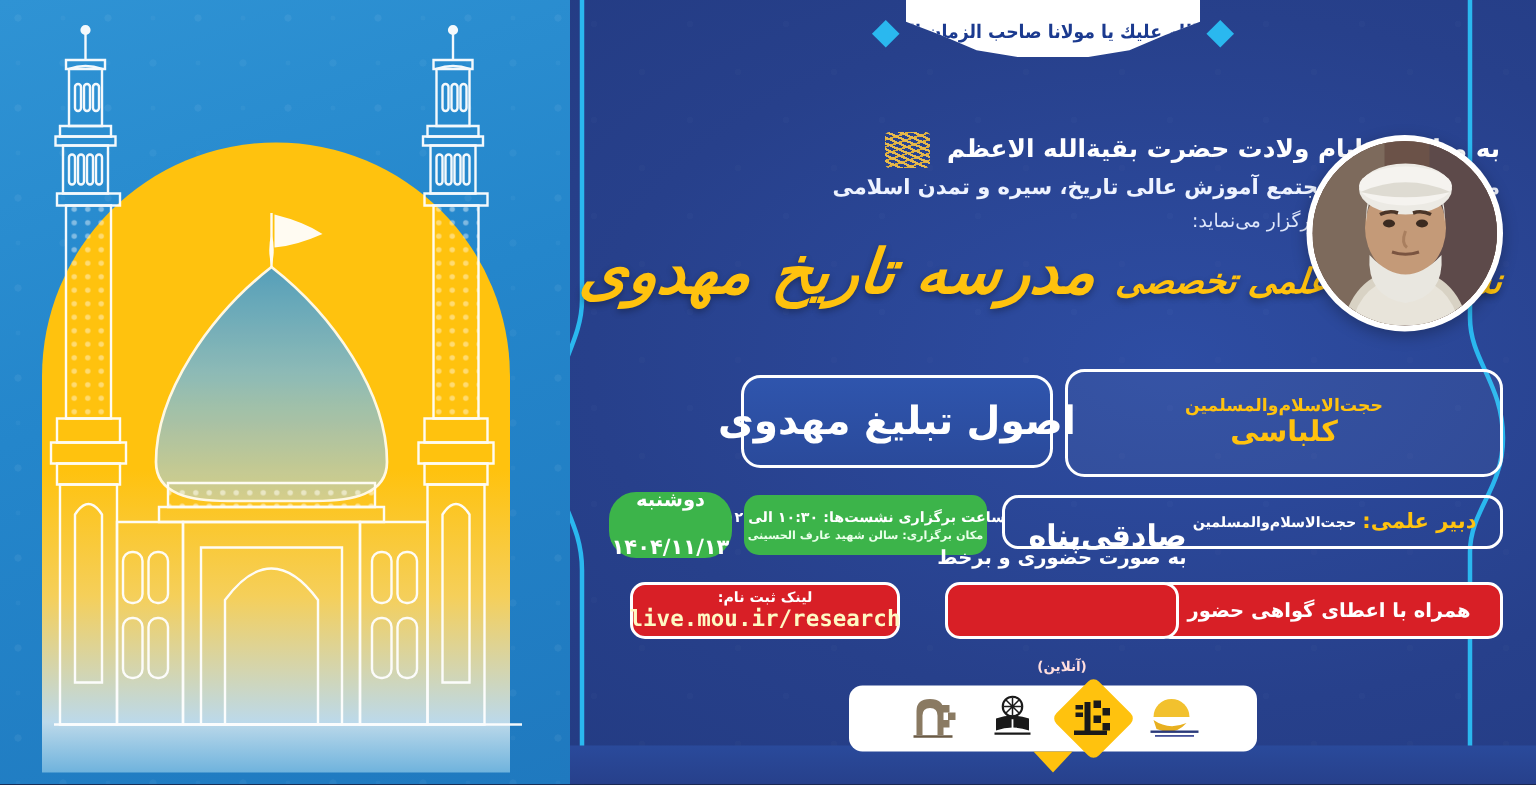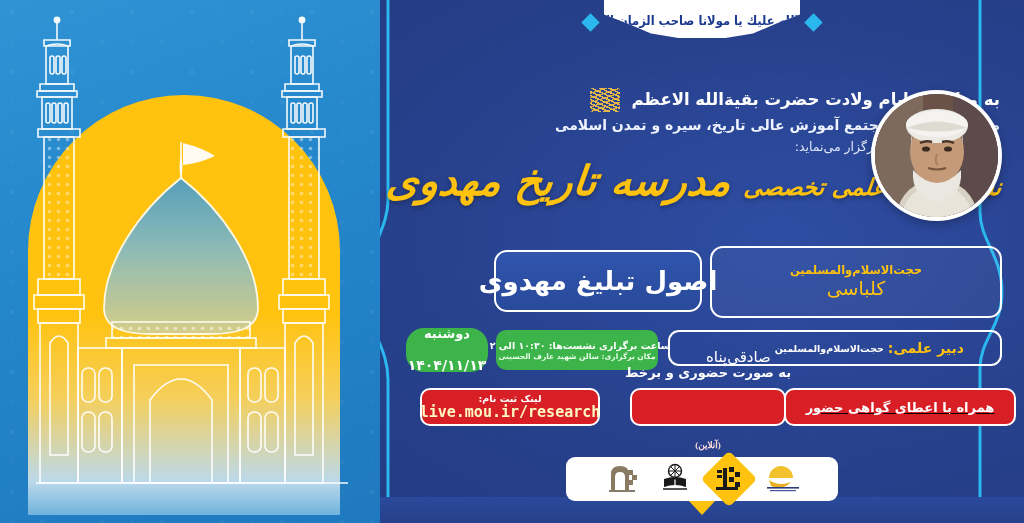--- a/index.html
+++ b/index.html
@@ -127,42 +127,42 @@
 
   
   .speaker-card{
     position:absolute; right:22px; top:246px; width:292px; height:72px;
     border:2px solid #ffffff; border-radius:13px;
     background:rgba(255,255,255,.04);
     display:flex; flex-direction:column; align-items:center; justify-content:center;
     text-align:center; padding:3px 8px;
   }
   .sp-title{ font-size:11.5px; font-weight:700; color:#ffc20e; line-height:1.3; }
-  .sp-name{ font-size:19px; font-weight:400; color:#ffc20e; line-height:1.25; margin-top:-1px;}
+  .sp-name{ font-size:19px; font-weight:700; color:#ffc20e; line-height:1.25; margin-top:-1px;}
   .sp-role{ font-size:11px; font-weight:600; color:#ffffff; line-height:1.35; margin-top:2px;}
 
   
   .session-box{
     position:absolute; right:322px; top:250px; width:208px; height:62px;
     border:2px solid #ffffff; border-radius:13px;
     background:linear-gradient(180deg,#2f55ad 0%,#2a4a9b 100%);
     display:flex; align-items:center; justify-content:center;
   }
   .session-text{ font-size:26px; font-weight:700; color:#ffffff; white-space:nowrap; }
 
   
   .secretary-box{
     position:absolute; right:22px; top:330px; width:334px; height:36px;
     border:2px solid #ffffff; border-radius:11px;
     display:flex; align-items:center; justify-content:center; gap:4px;
     padding:0 10px;
   }
   .sec-label{ font-size:14px; font-weight:700; color:#ffc20e; white-space:nowrap; }
   .sec-prefix{ font-size:9.5px; font-weight:600; color:#ffffff; white-space:nowrap; }
-  .sec-name{ font-size:15px; font-weight:400; color:#ffffff; white-space:nowrap;margin-top:17px; }
+  .sec-name{ font-size:20px; font-weight:700; color:#ffffff; white-space:nowrap;margin-top:17px; }
 
   
   .time-box{
     position:absolute; right:366px; top:330px; width:162px; height:40px;
     background:#3cb44a; border-radius:10px;
     display:flex; flex-direction:column; align-items:center; justify-content:center;
     padding:2px 6px; text-align:center;
   }
   .tb-line1{ font-size:9.5px; font-weight:700; color:#ffffff; white-space:nowrap; }
   .tb-line2{ font-size:7.5px; font-weight:600; color:#e9ffe9; white-space:nowrap; margin-top:1px;}
@@ -174,25 +174,25 @@
   .db-day{ font-size:13px; font-weight:700; color:#ffffff; line-height:1.2; }
   .db-date{ font-size:14px; font-weight:700; color:#ffffff; line-height:1.2;margin-top:16px; }
 
   
   .red-btn{
     position:absolute; top:388px; height:38px;
     background:#d81f26; border:2px solid #ffffff; border-radius:10px;
     display:flex; flex-direction:column; align-items:center; justify-content:center;
     text-align:center; padding:0 8px;
   }
-  .rb-cert{ right:8px; width:232px;text-decoration:underline; }
+  .rb-cert{ right:22px; width:232px; }
   .rb-mode{ right:238px; width:156px;gap:44px; }
   .rb-link{ right:424px; width:180px; }
   .rb-text{ font-size:13px; font-weight:700; color:#ffffff; white-space:nowrap; }
-  .rb-sub{ font-size:9px; font-weight:600; color:#ffdede; white-space:nowrap; margin-top:16px;font-family:Liberation Serif, serif;}
+  .rb-sub{ font-size:9px; font-weight:600; color:#ffdede; white-space:nowrap; margin-top:16px;}
   .rb-label{ font-size:9.5px; font-weight:700; color:#ffffff; white-space:nowrap; }
   .rb-url{
     font-family:"DejaVu Sans Mono","Liberation Mono",monospace;
     font-size:15px; font-weight:700; color:#fef9c3; direction:ltr; white-space:nowrap;
     margin-top:-1px;
   }
 
   
   .logo-bar{
     position:absolute; left:50%; transform:translateX(-50%); bottom:22px;

